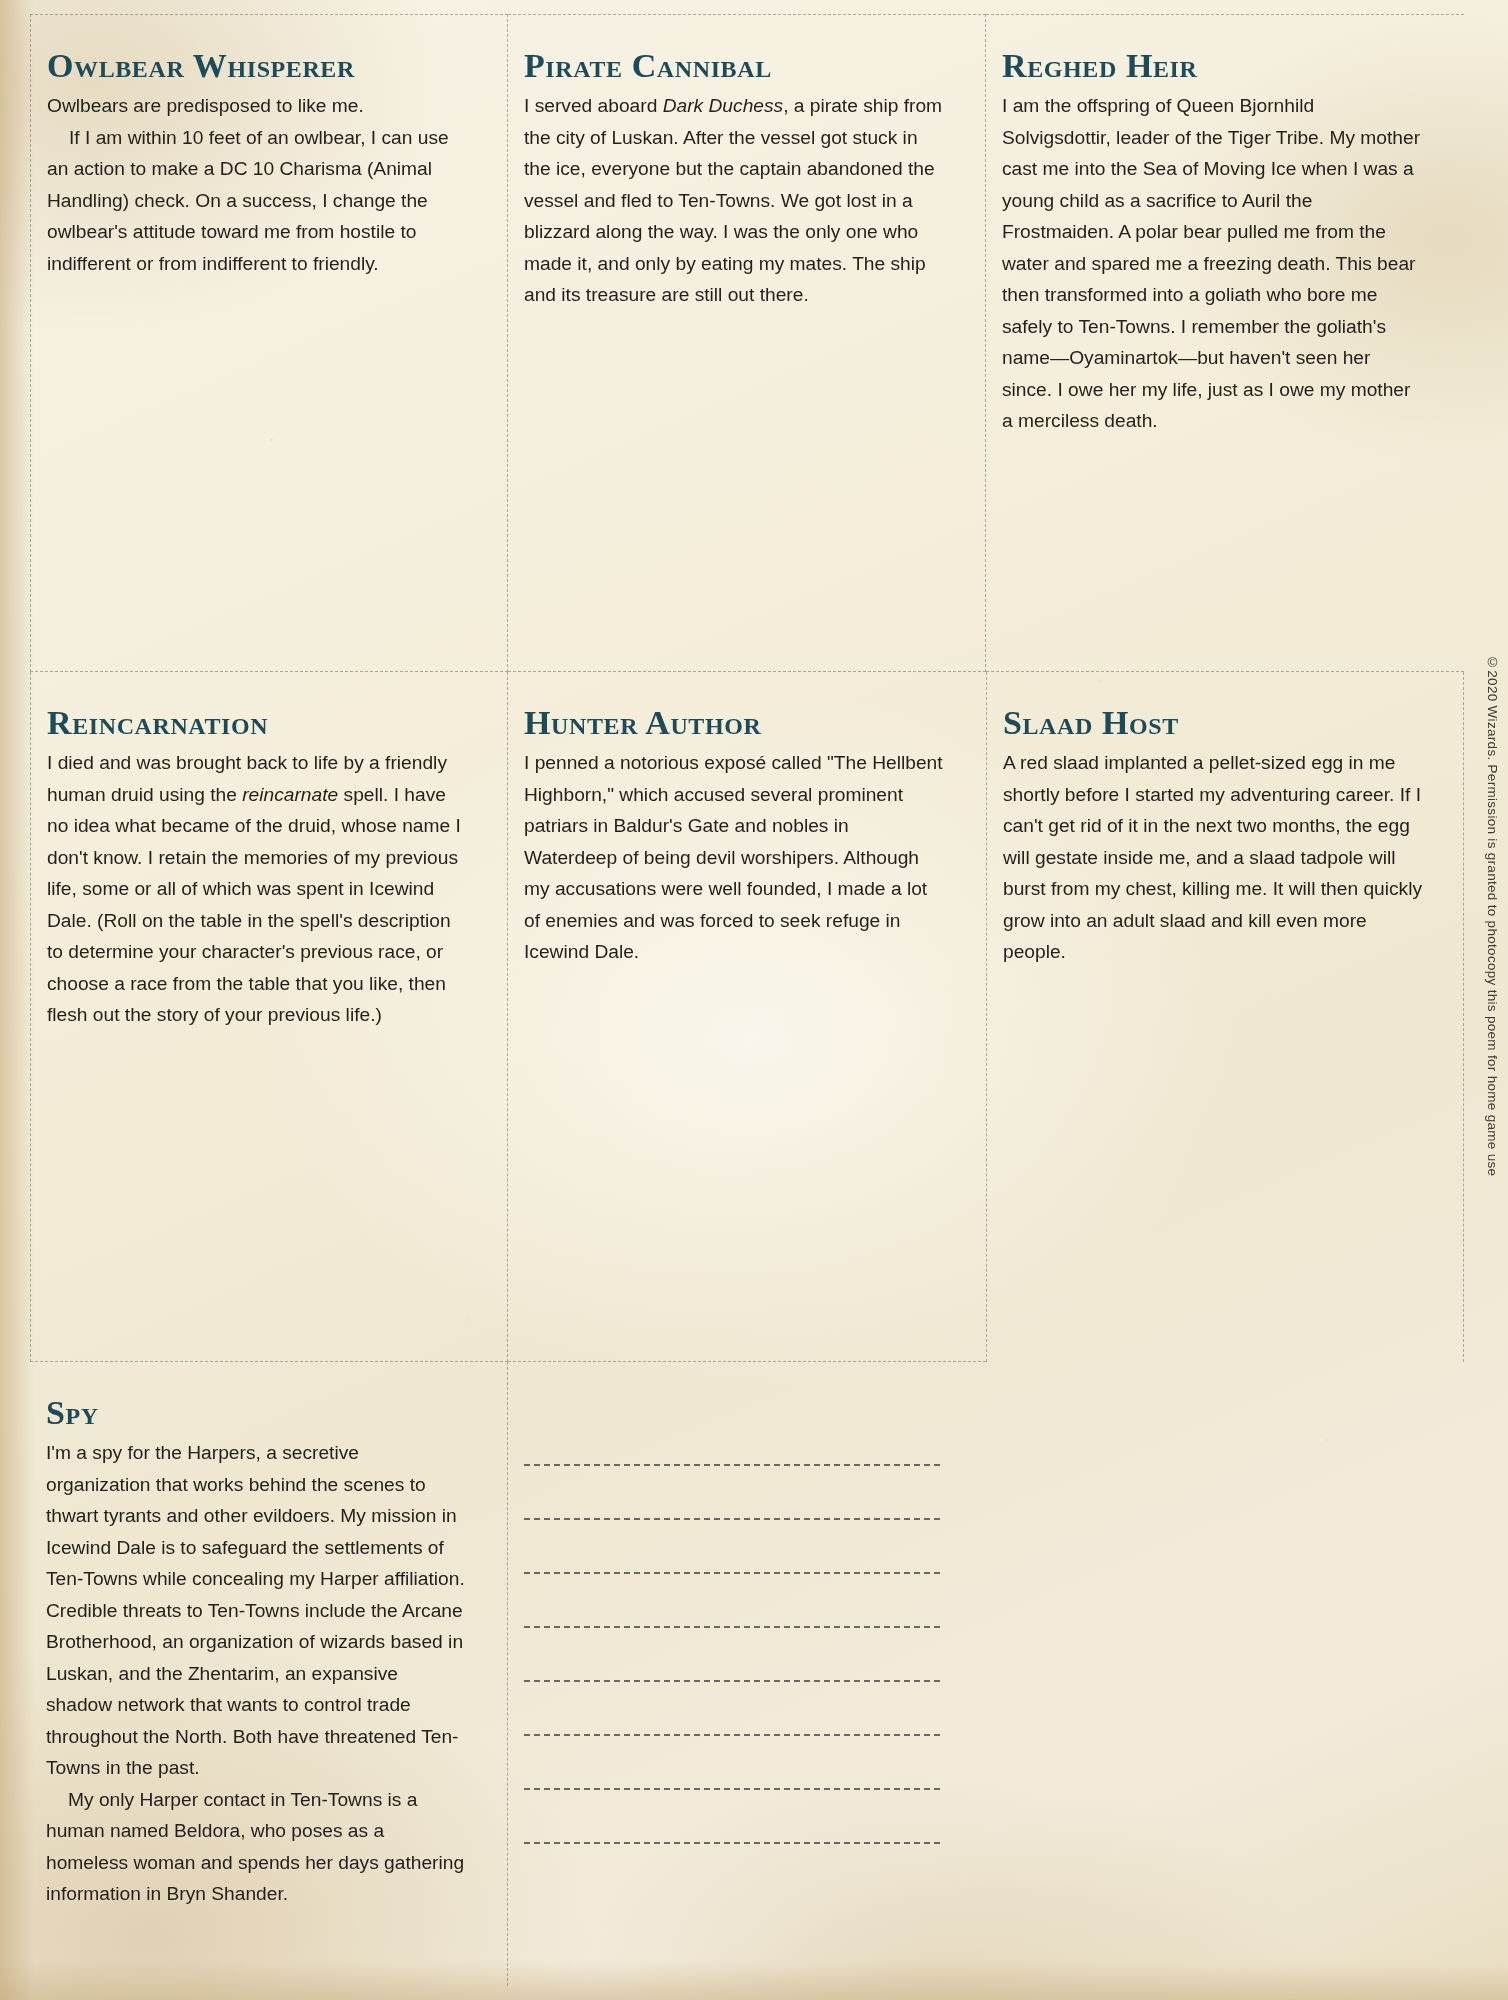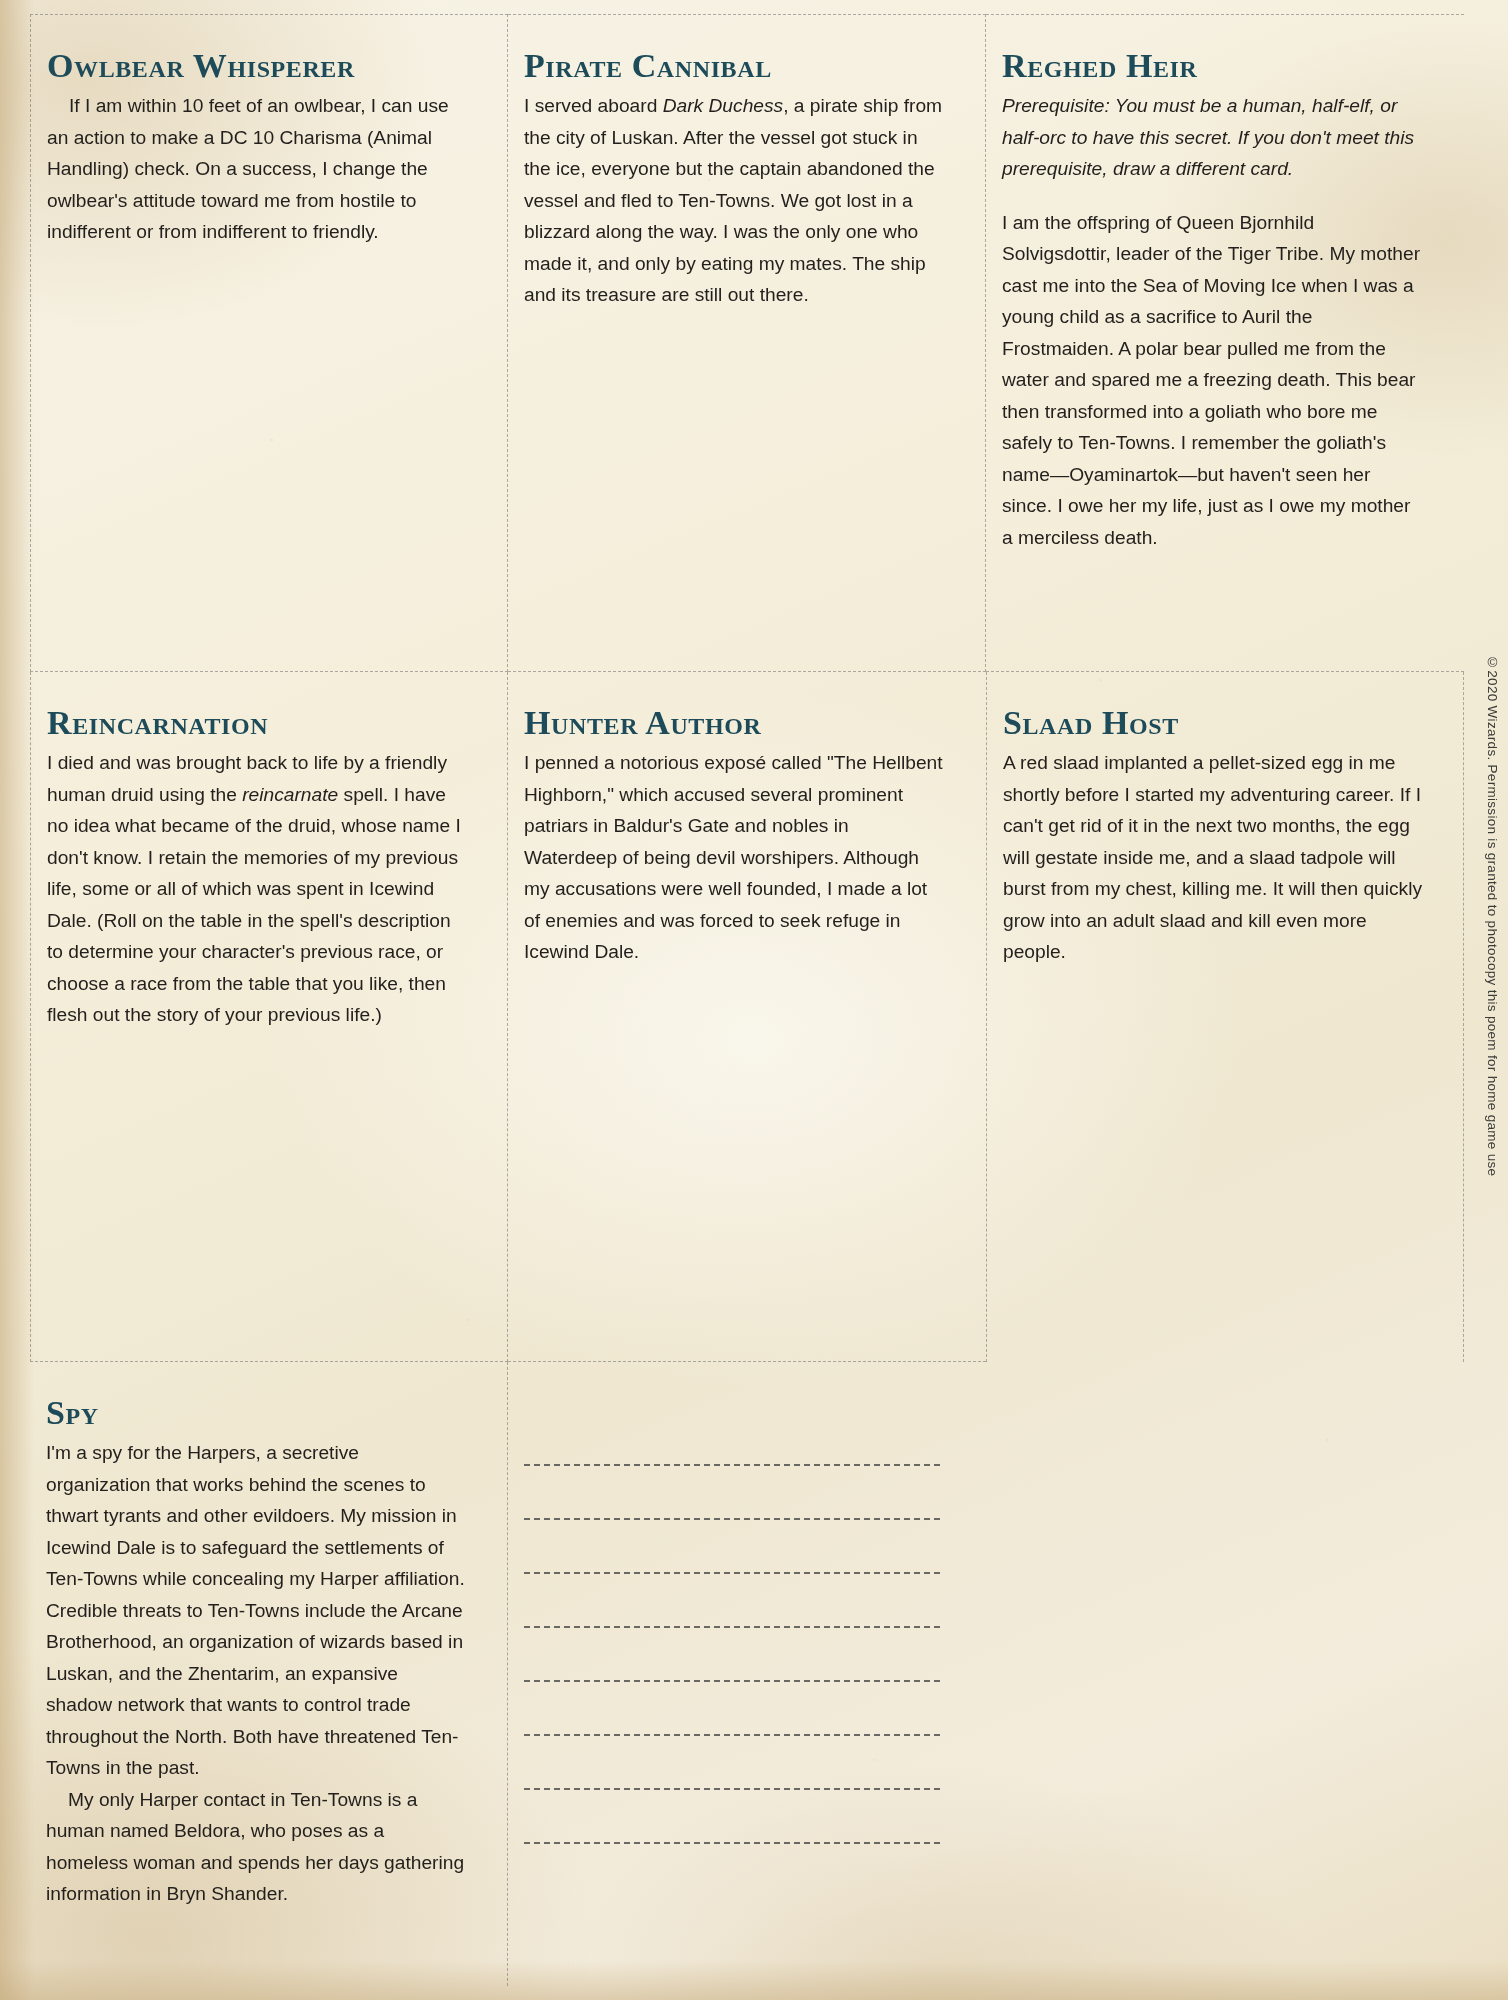--- a/index.html
+++ b/index.html
@@ -133,35 +133,35 @@
 <div class="page">
   <div class="speckle"></div>
   <div class="edge-left"></div>
   <div class="edge-bottom"></div>
 
   <div class="grid">
 
     <div class="cell row-top col-first">
       <h2 class="card-title">Owlbear Whisperer</h2>
       <div class="card-body">
+        <p>Owlbears are predisposed to like me.</p>
         <p class="indent">If I am within 10 feet of an owlbear, I can use an action to make a DC 10 Charisma (Animal Handling) check. On a success, I change the owlbear's attitude toward me from hostile to indifferent or from indifferent to friendly.</p>
       </div>
     </div>
 
     <div class="cell row-top">
       <h2 class="card-title">Pirate Cannibal</h2>
       <div class="card-body">
         <p>I served aboard <em>Dark Duchess</em>, a pirate ship from the city of Luskan. After the vessel got stuck in the ice, everyone but the captain abandoned the vessel and fled to Ten-Towns. We got lost in a blizzard along the way. I was the only one who made it, and only by eating my mates. The ship and its treasure are still out there.</p>
       </div>
     </div>
 
     <div class="cell row-top no-right">
       <h2 class="card-title">Reghed Heir</h2>
       <div class="card-body">
-        <span class="prereq">Prerequisite: You must be a human, half-elf, or half-orc to have this secret. If you don't meet this prerequisite, draw a different card.</span>
         <p>I am the offspring of Queen Bjornhild Solvigsdottir, leader of the Tiger Tribe. My mother cast me into the Sea of Moving Ice when I was a young child as a sacrifice to Auril the Frostmaiden. A polar bear pulled me from the water and spared me a freezing death. This bear then transformed into a goliath who bore me safely to Ten-Towns. I remember the goliath's name—Oyaminartok—but haven't seen her since. I owe her my life, just as I owe my mother a merciless death.</p>
       </div>
     </div>
 
     <div class="cell col-first">
       <h2 class="card-title">Reincarnation</h2>
       <div class="card-body">
         <p>I died and was brought back to life by a friendly human druid using the <em>reincarnate</em> spell. I have no idea what became of the druid, whose name I don't know. I retain the memories of my previous life, some or all of which was spent in Icewind Dale. (Roll on the table in the spell's description to determine your character's previous race, or choose a race from the table that you like, then flesh out the story of your previous life.)</p>
       </div>
     </div>

